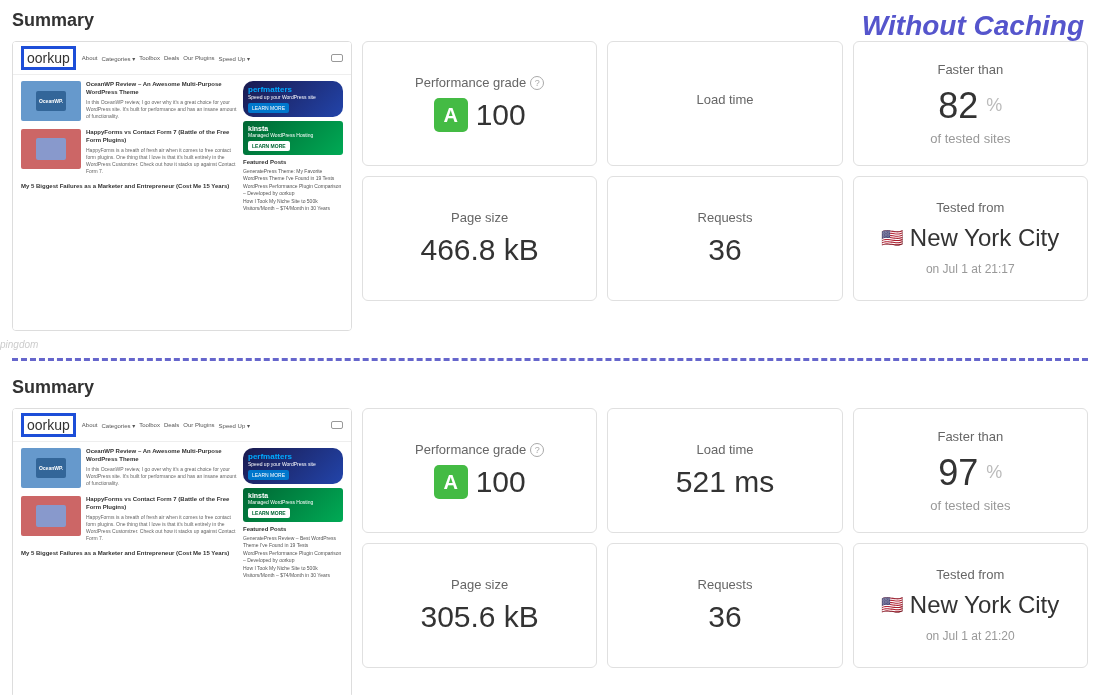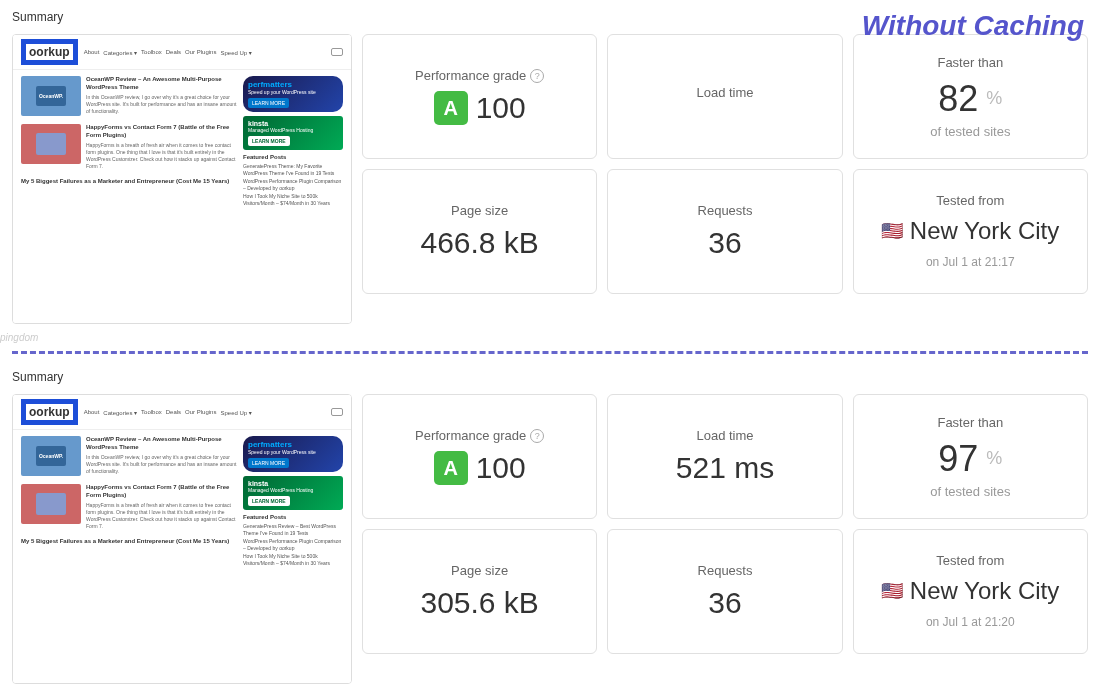--- a/index.html
+++ b/index.html
@@ -10,22 +10,22 @@
       min-height: 695px;
       overflow: hidden;
     }
 
     .section {
       padding: 10px 12px 8px 12px;
       position: relative;
     }
 
     .section-title {
-      font-size: 12px;
-      font-weight: 400;
+      font-size: 18px;
+      font-weight: 700;
       color: #333;
       margin-bottom: 10px;
     }
 
     .section-heading {
       position: absolute;
       top: 10px;
       right: 16px;
       font-size: 28px;
       font-weight: 800;
@@ -69,24 +69,24 @@
     .site-nav {
       background: #fff;
       border-bottom: 1px solid #eee;
       padding: 4px 8px;
       display: flex;
       align-items: center;
       gap: 6px;
       font-size: 7px;
     }
     .site-logo {
-      font-weight: 700;
-      font-size: 12px;
-      color: #333;
-      border: 5px solid #1d4ed8;
+      font-weight: 400;
+      font-size: 14px;
+      color: #333;
+      border: 3px solid #1d4ed8;
       padding: 1px 3px;
     }
     .nav-links {
       display: flex;
       gap: 4px;
       color: #555;
       font-size: 6px;
     }
     .site-search {
       margin-left: auto;

